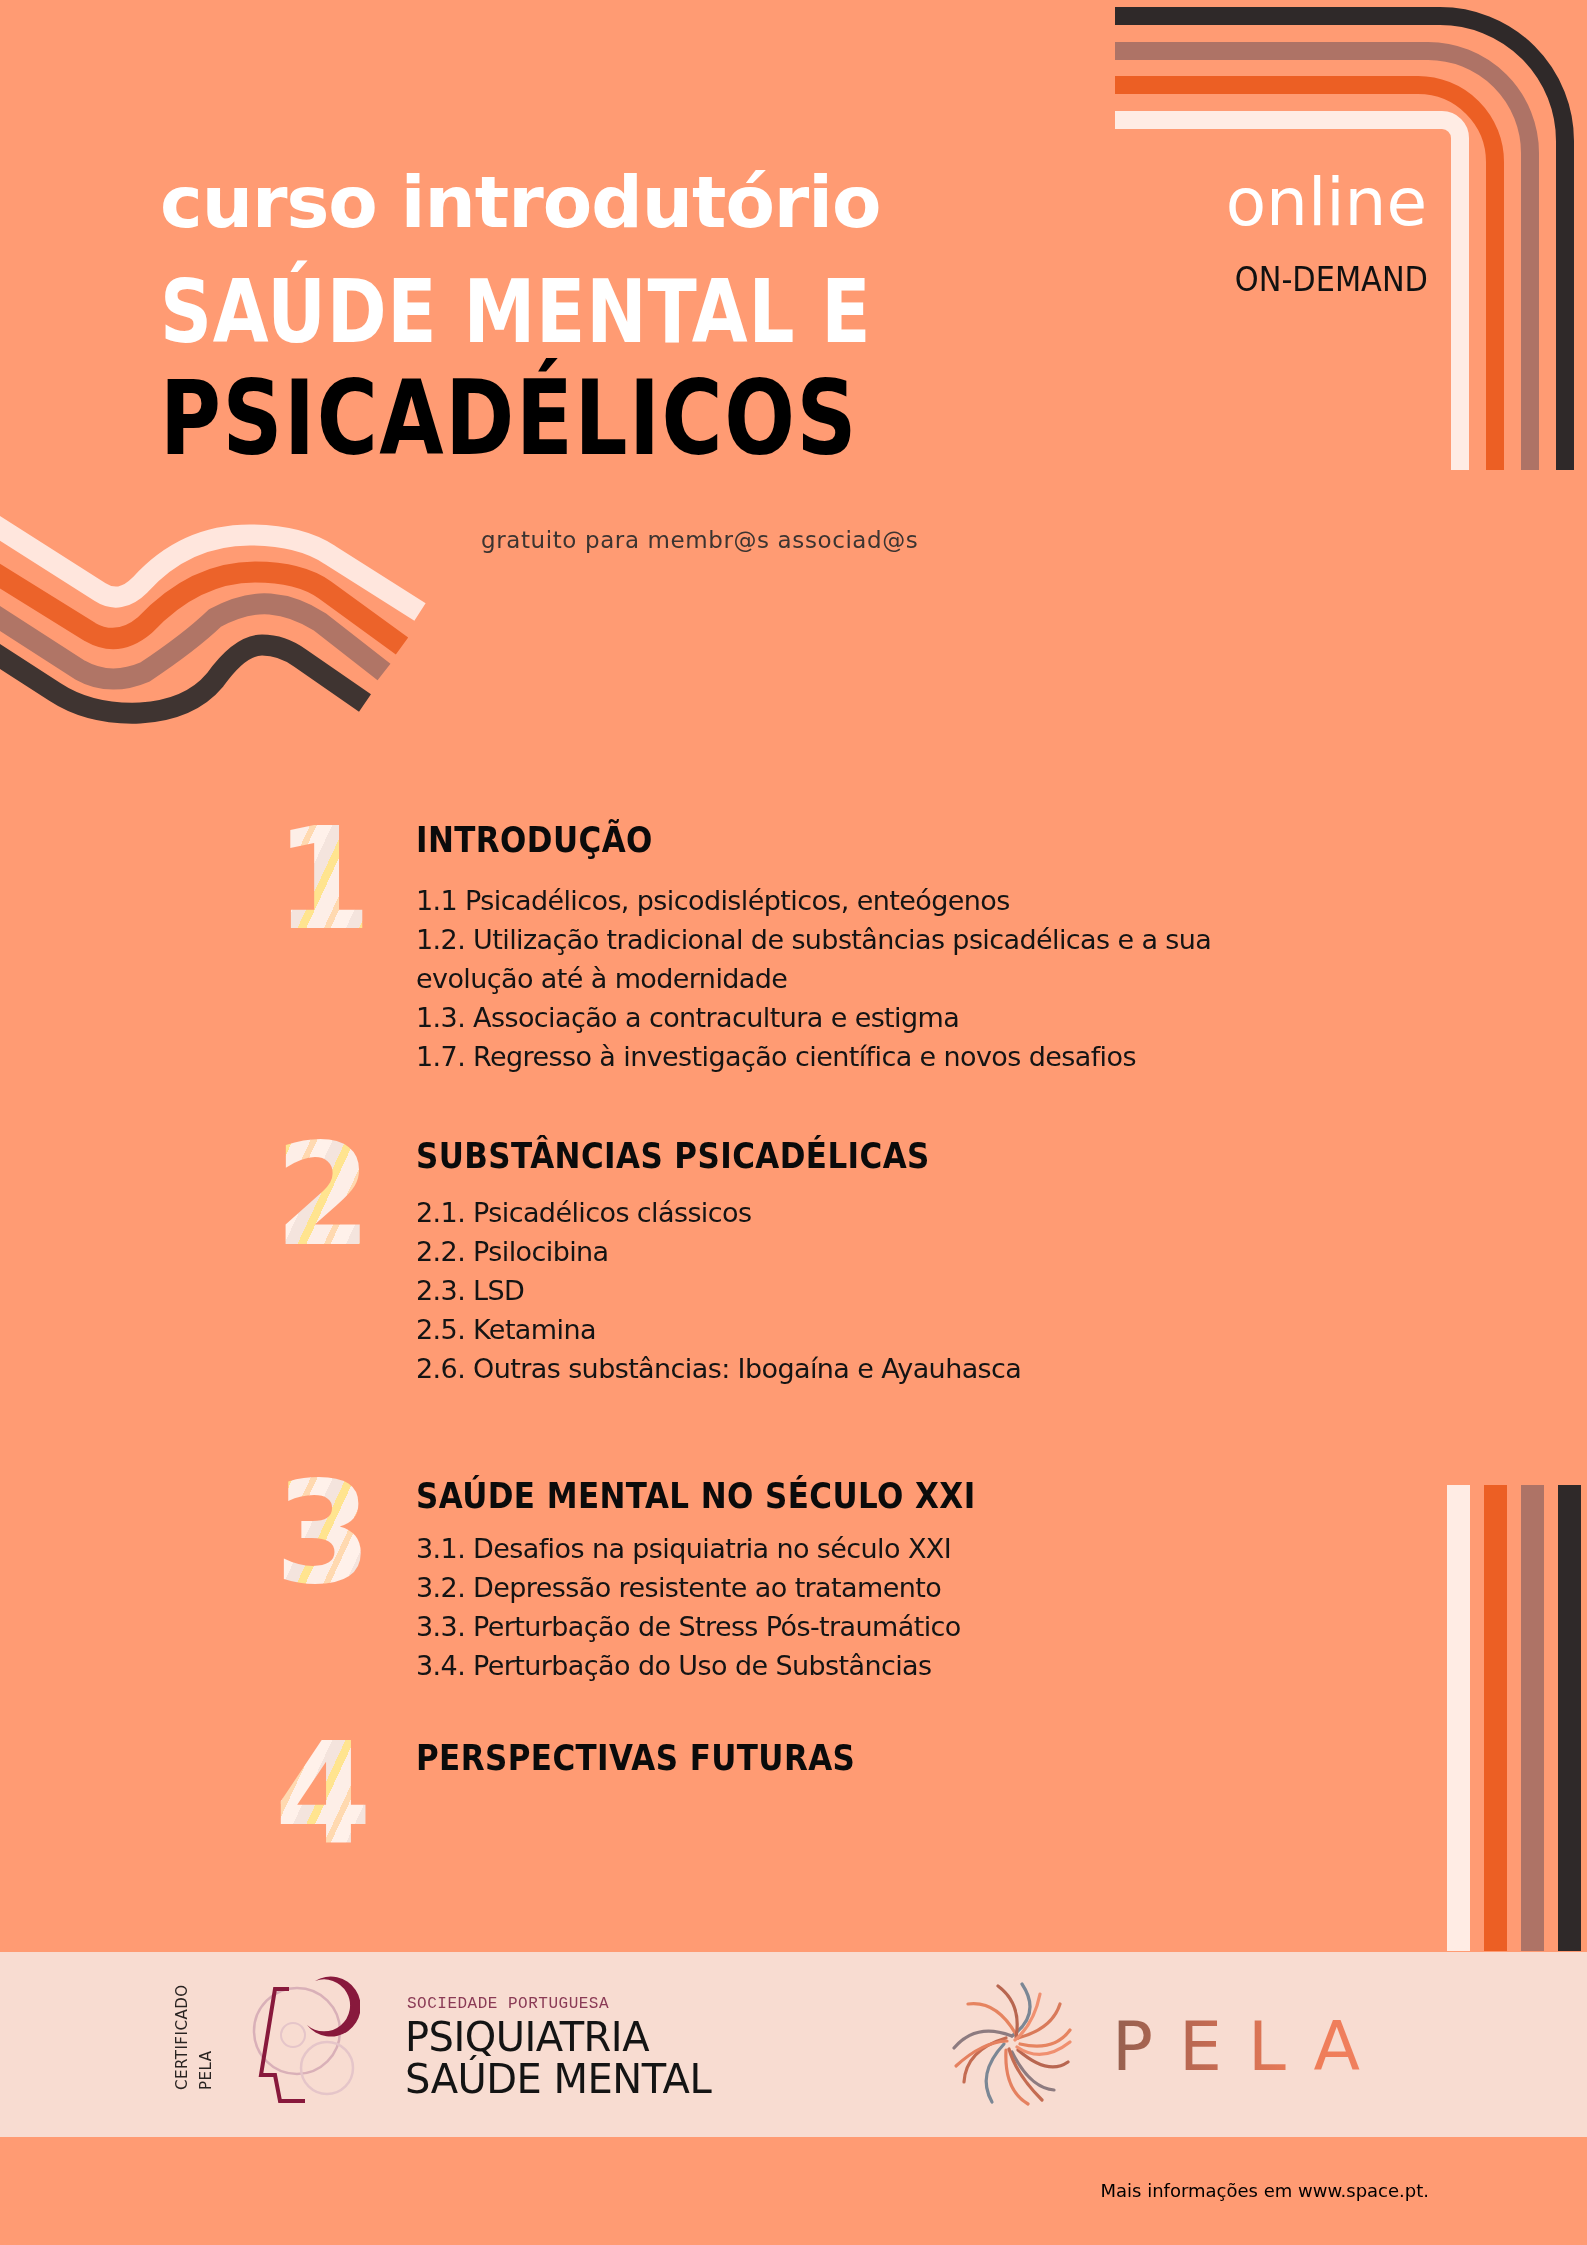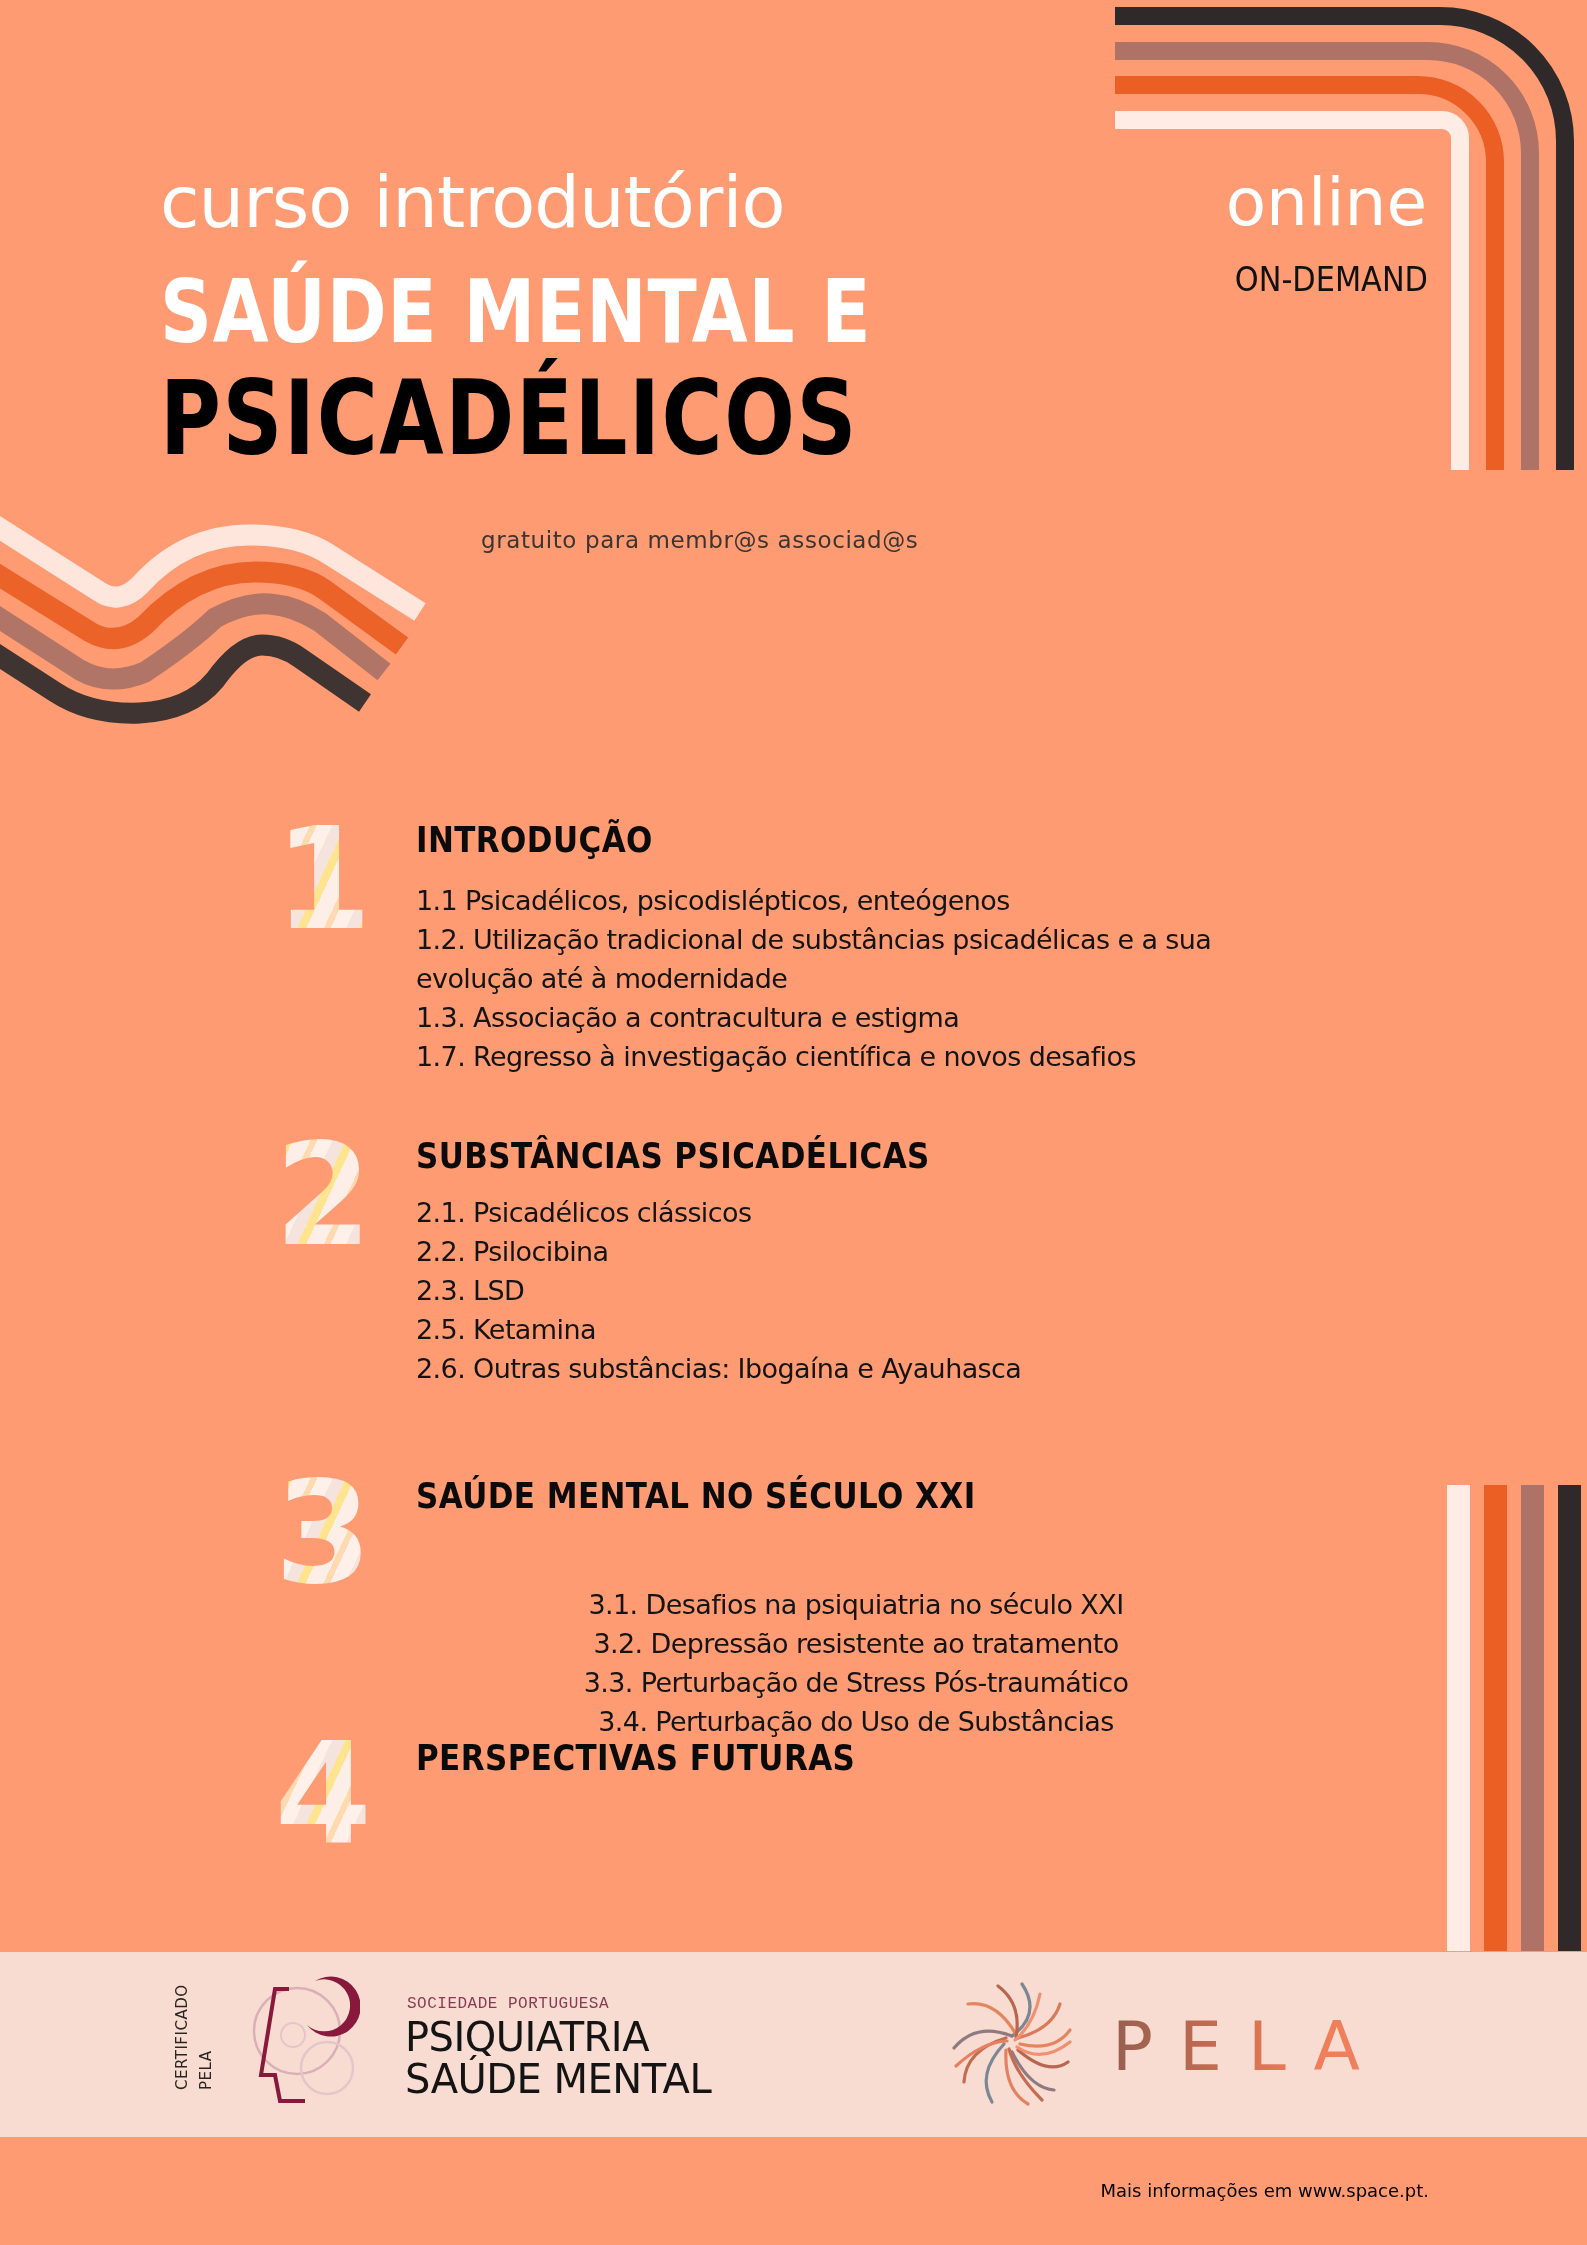--- a/index.html
+++ b/index.html
@@ -6,21 +6,21 @@
   body {
     width: 1587px; height: 2245px; overflow: hidden;
     background: #FF9B73; position: relative;
     font-family: "Liberation Sans", sans-serif;
   }
   .abs { position: absolute; }
 
   
   .title-line1 {
     left: 160px; top: 166px; font-size: 72px; color: #ffffff;
-    font-family: "DejaVu Sans", sans-serif; font-weight: normal; letter-spacing: -1px;
+    font-family: "DejaVu Sans", sans-serif; font-weight: bold; letter-spacing: -1px;
     white-space: nowrap; line-height: 1;
   }
   .title-line2 {
     left: 160px; top: 268px; font-size: 88px; color: #ffffff;
     font-family: "DejaVu Sans", sans-serif; font-weight: bold; letter-spacing: 1px;
     white-space: nowrap; line-height: 1; transform: scaleX(0.82); transform-origin: left top;
   }
   .title-line3 {
     left: 160px; top: 366px; font-size: 104px; color: #000000;
     font-family: "DejaVu Sans", sans-serif; font-weight: bold; letter-spacing: 2px;
@@ -137,21 +137,21 @@
 <div class="abs section-items" style="top:1193px;">
   <div>2.1. Psicadélicos clássicos</div>
   <div>2.2. Psilocibina</div>
   <div>2.3. LSD</div>
   <div>2.5. Ketamina</div>
   <div>2.6. Outras substâncias: Ibogaína e Ayauhasca</div>
 </div>
 
 <div class="abs big-num" style="left:262px;top:1464px;">3</div>
 <div class="abs section-heading" style="top:1478px;">SAÚDE MENTAL NO SÉCULO XXI</div>
-<div class="abs section-items" style="top:1585px;text-align:center;">
+<div class="abs section-items" style="top:1529px;">
   <div>3.1. Desafios na psiquiatria no século XXI</div>
   <div>3.2. Depressão resistente ao tratamento</div>
   <div>3.3. Perturbação de Stress Pós-traumático</div>
   <div>3.4. Perturbação do Uso de Substâncias</div>
 </div>
 
 <div class="abs big-num" style="left:262px;top:1725px;">4</div>
 <div class="abs section-heading" style="top:1740px;">PERSPECTIVAS FUTURAS</div>
 
 <div class="vbar" style="left:1447px;background:#FFECE4;"></div>

